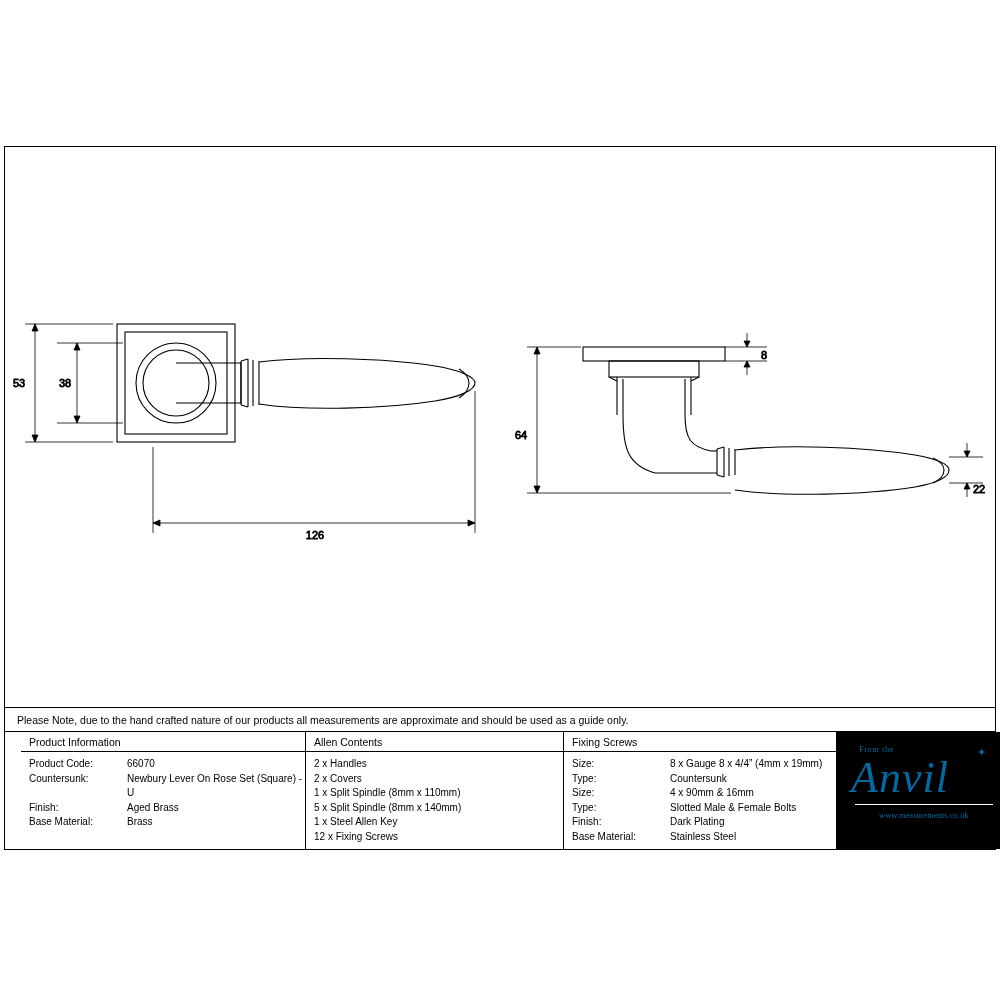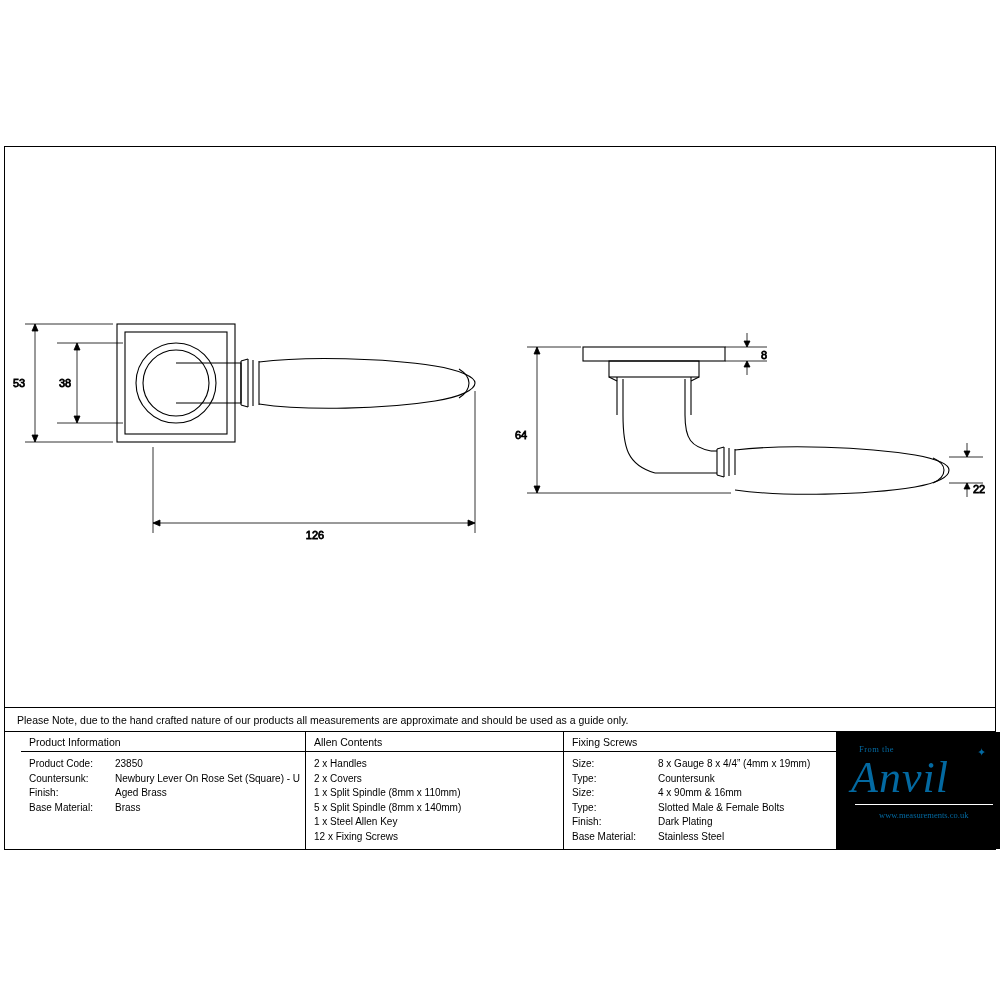--- a/index.html
+++ b/index.html
@@ -70,20 +70,21 @@
     height: 20px;
     white-space: nowrap;
   }
   .col-body {
     padding: 5px 0 0 8px;
     font-size: 10px;
   }
   .kv {
     display: flex;
     line-height: 14.5px;
+    gap: 12px;
   }
   .kv .k { width: 86px; flex: none; }
   .kv .v { flex: 1; }
   .kv-fix .k { width: 86px; }
   .li { line-height: 14.5px; font-size: 10px; }
   .logo-box {
     position: absolute;
     left: 0;
     top: 0;
     width: 174px;
@@ -255,21 +256,21 @@
 
   <div class="note-bar">Please Note, due to the hand crafted nature of our products all measurements are approximate and should be used as a guide only.</div>
 
   <div class="info-strip">
 
     <div class="col col-product">
       <div class="col-head">Product Information</div>
       <div class="col-body">
         <div class="kv">
           <div class="k">Product Code:</div>
-          <div class="v">23850</div>
+          <div class="v">66070</div>
         </div>
         <div class="kv">
           <div class="k">Countersunk:</div>
           <div class="v">Newbury Lever On Rose Set (Square) - U</div>
         </div>
         <div class="kv">
           <div class="k">Finish:</div>
           <div class="v">Aged Brass</div>
         </div>
         <div class="kv">

